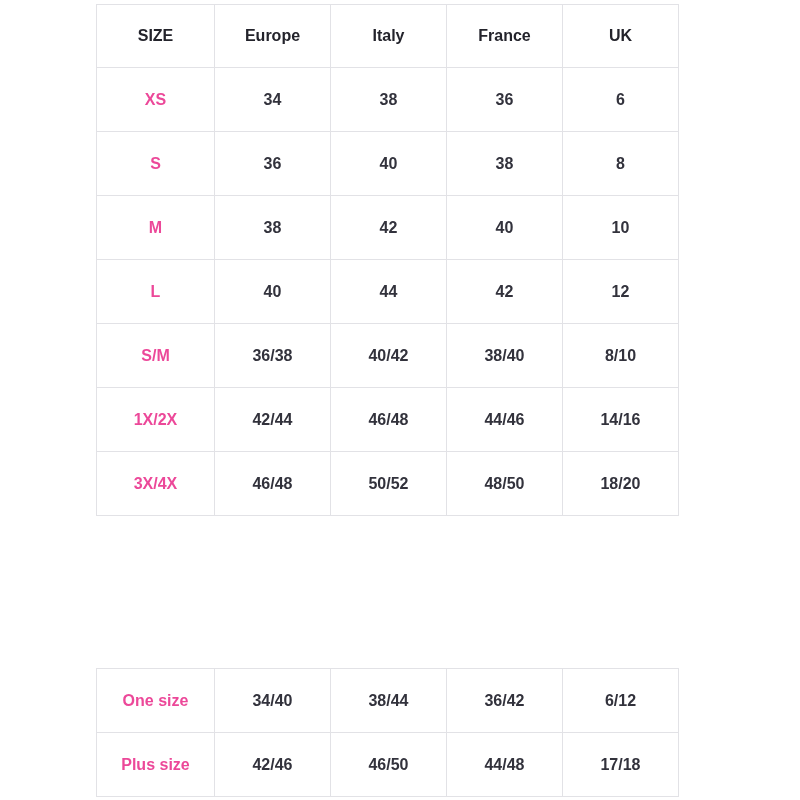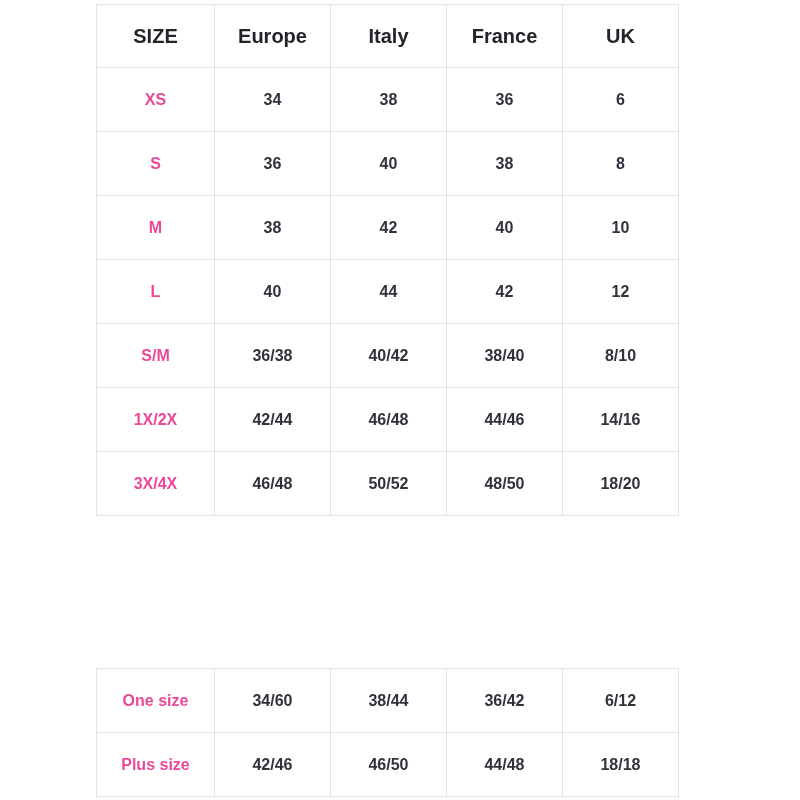--- a/index.html
+++ b/index.html
@@ -42,21 +42,21 @@
     font-weight: 700;
     color: #32323c;
     padding: 0;
     height: 63px;
   }
   table.size-table col.c-label { width: 118px; }
   table.size-table col.c-val   { width: 116px; }
 
   table.size-table thead th {
     font-weight: 700;
-    font-size: 20px;
+    font-size: 16px;
     color: #23232b;
     height: 62px;
   }
   table.size-table tbody td.row-label {
     font-weight: 700;
     color: #ec4899;
   }
   .sr-only {
     position: absolute;
     width: 1px; height: 1px;
@@ -149,29 +149,29 @@
       <colgroup>
         <col class="c-label">
         <col class="c-val">
         <col class="c-val">
         <col class="c-val">
         <col class="c-val">
       </colgroup>
       <tbody>
         <tr>
           <td class="row-label">One size</td>
-          <td>34/60</td>
+          <td>34/40</td>
           <td>38/44</td>
           <td>36/42</td>
           <td>6/12</td>
         </tr>
         <tr>
           <td class="row-label">Plus size</td>
           <td>42/46</td>
           <td>46/50</td>
           <td>44/48</td>
-          <td>18/18</td>
+          <td>17/18</td>
         </tr>
       </tbody>
     </table>
   </div>
 
 </div>
 
 </body></html>

